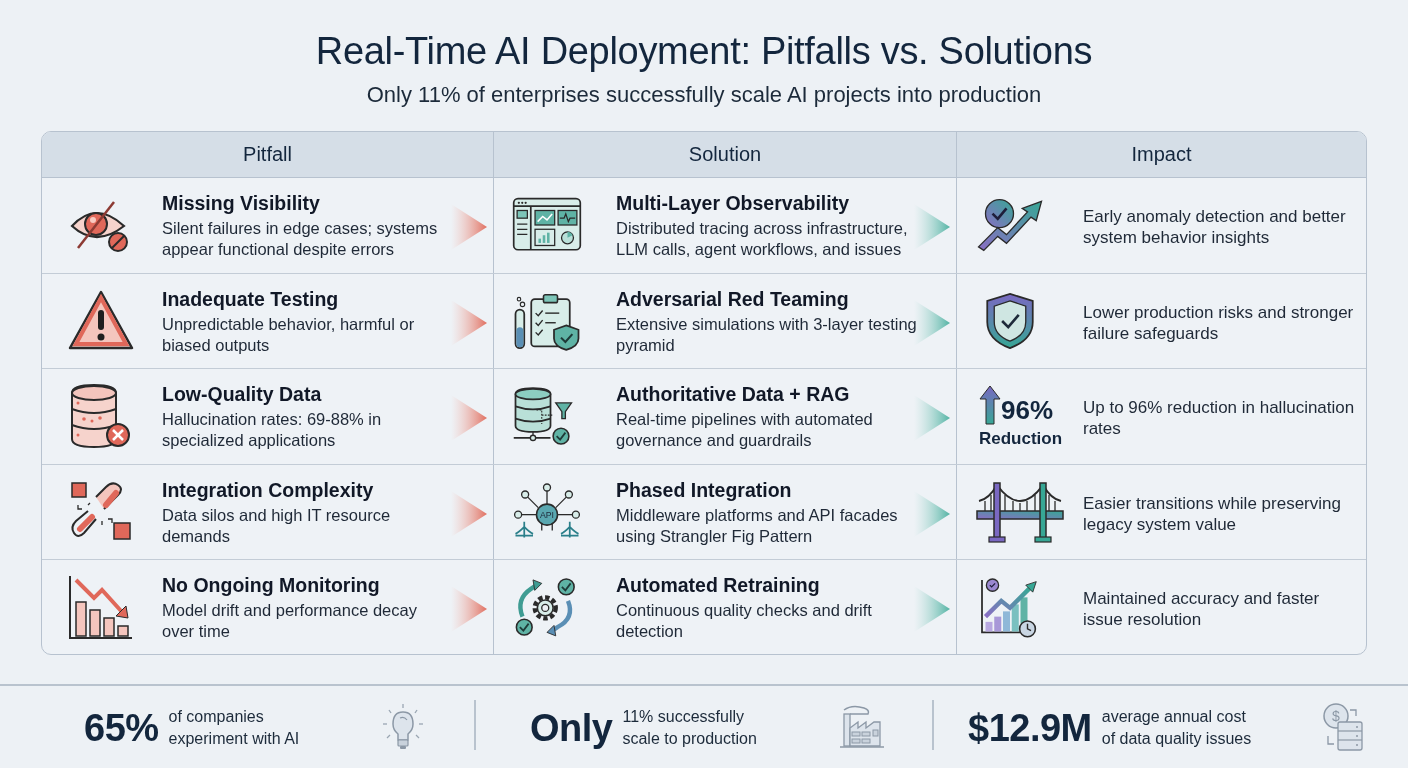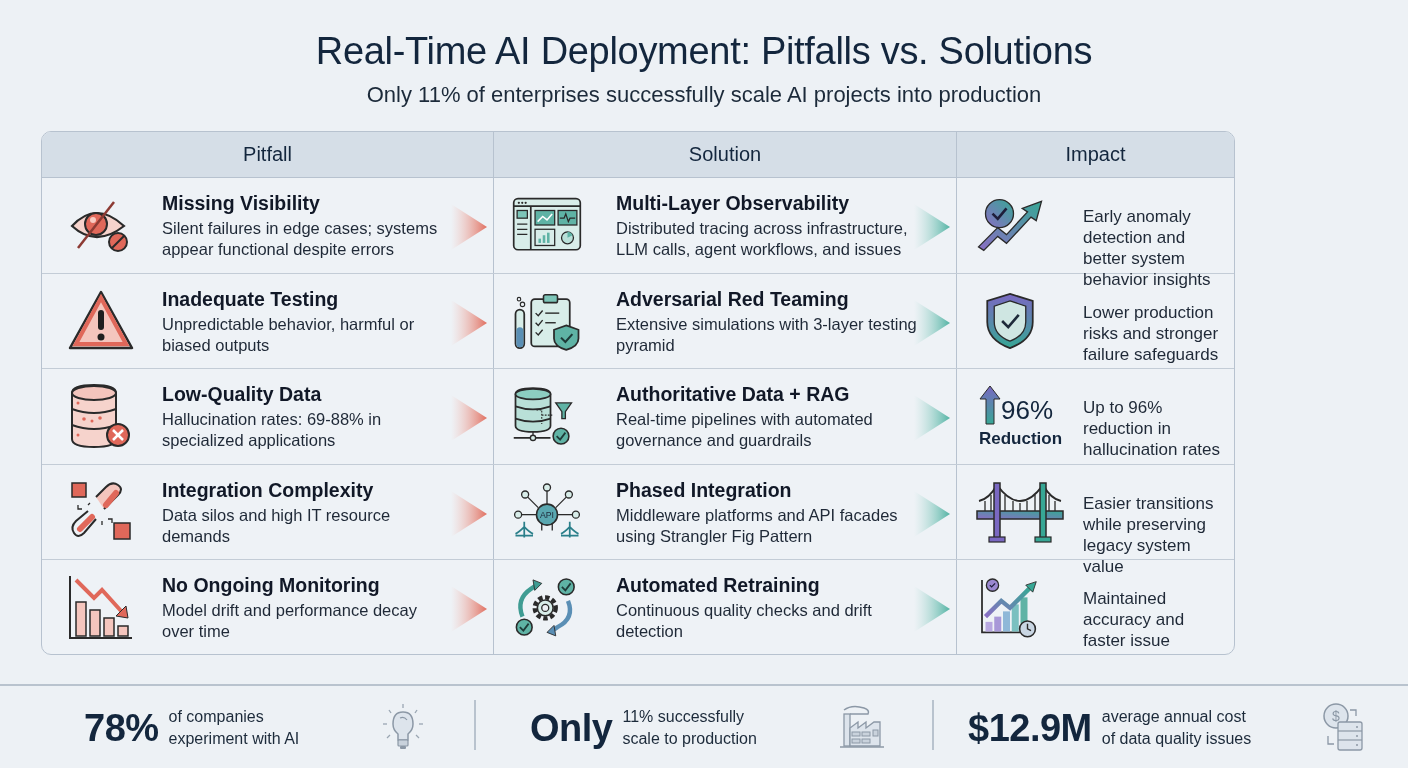--- a/index.html
+++ b/index.html
@@ -13,21 +13,21 @@
   .title {
     position: absolute; left: 0; top: 30px; width: 1408px;
     text-align: center; font-size: 38px; font-weight: 400; color: #13263d;
     letter-spacing: -0.3px;
   }
   .subtitle {
     position: absolute; left: 0; top: 82px; width: 1408px;
     text-align: center; font-size: 22px; color: #1c2a3a;
   }
   .table {
-    position: absolute; left: 41px; top: 131px; width: 1194px; height: 524px;
+    position: absolute; left: 41px; top: 131px; width: 1326px; height: 524px;
     border: 1.5px solid #b7c2cf; border-radius: 10px; overflow: hidden;
     background: #eef2f6;
   }
   .thead {
     display: flex; height: 46px; background: #d5dee7;
     border-bottom: 1.5px solid #b7c2cf;
   }
   .th {
     display: flex; align-items: center; justify-content: center;
     font-size: 20px; color: #13263d;
@@ -250,21 +250,21 @@
       </div>
       <svg class="arrow" viewBox="0 0 36 46">
           <polygon points="0,0 36,23 0,46" fill="url(#gTeal)"></polygon>
         </svg>
     </div>
     <div class="cell c3">
       <div style="position:absolute;left:22px;top:16px;width:90px;height:66px;">
         <svg style="position:absolute;left:0;top:0;width:22px;height:40px;" viewBox="0 0 22 40">
           <polygon points="11,1 21,14 15,14 15,39 7,39 7,14 1,14" fill="url(#gPTv)" stroke="#2a2a2a" stroke-width="1"></polygon>
         </svg>
-        <div style="position:absolute;left:22px;top:10px;font-size:26px;font-weight:400;color:#13263d;">96%</div>
+        <div style="position:absolute;left:22px;top:10px;font-size:26px;font-weight:700;color:#13263d;">96%</div>
         <div style="position:absolute;left:0;top:44px;font-size:17px;font-weight:700;color:#13263d;">Reduction</div>
       </div>
       <div class="text">
         <div class="d">Up to 96% reduction in hallucination rates</div>
       </div>
     </div>
   </div>
 
   <div class="row">
     <div class="cell c1">
@@ -398,21 +398,21 @@
       <div class="text">
         <div class="d">Maintained accuracy and faster issue resolution</div>
       </div>
     </div>
   </div>
 </div>
 
 <div class="footer-line"></div>
 
 <div class="stat" style="left:84px;">
-  <span class="big">78%</span>
+  <span class="big">65%</span>
   <span class="small">
     <span style="display:block">of companies</span>
     <span style="display:block">experiment with AI</span>
   </span>
 </div>
 <svg class="ficon" style="left:380px;" viewBox="0 0 46 50">
   <g stroke="#9aa6b2" stroke-width="1.3">
       <line x1="23" y1="2" x2="23" y2="6"></line>
       <line x1="9" y1="8" x2="11" y2="11"></line>
       <line x1="37" y1="8" x2="35" y2="11"></line>

